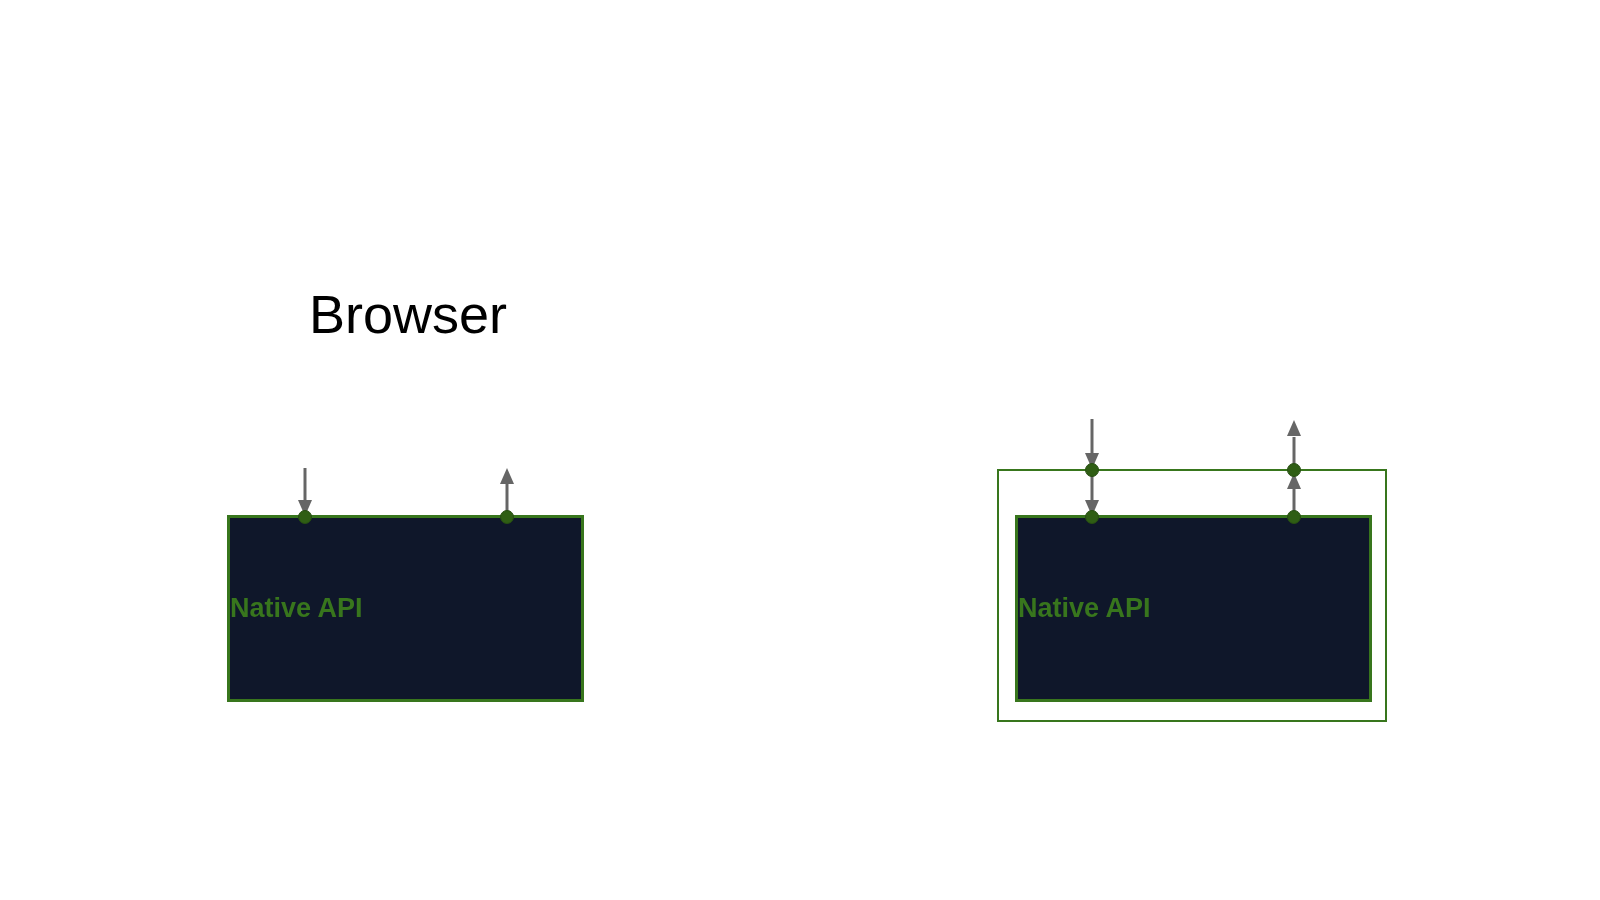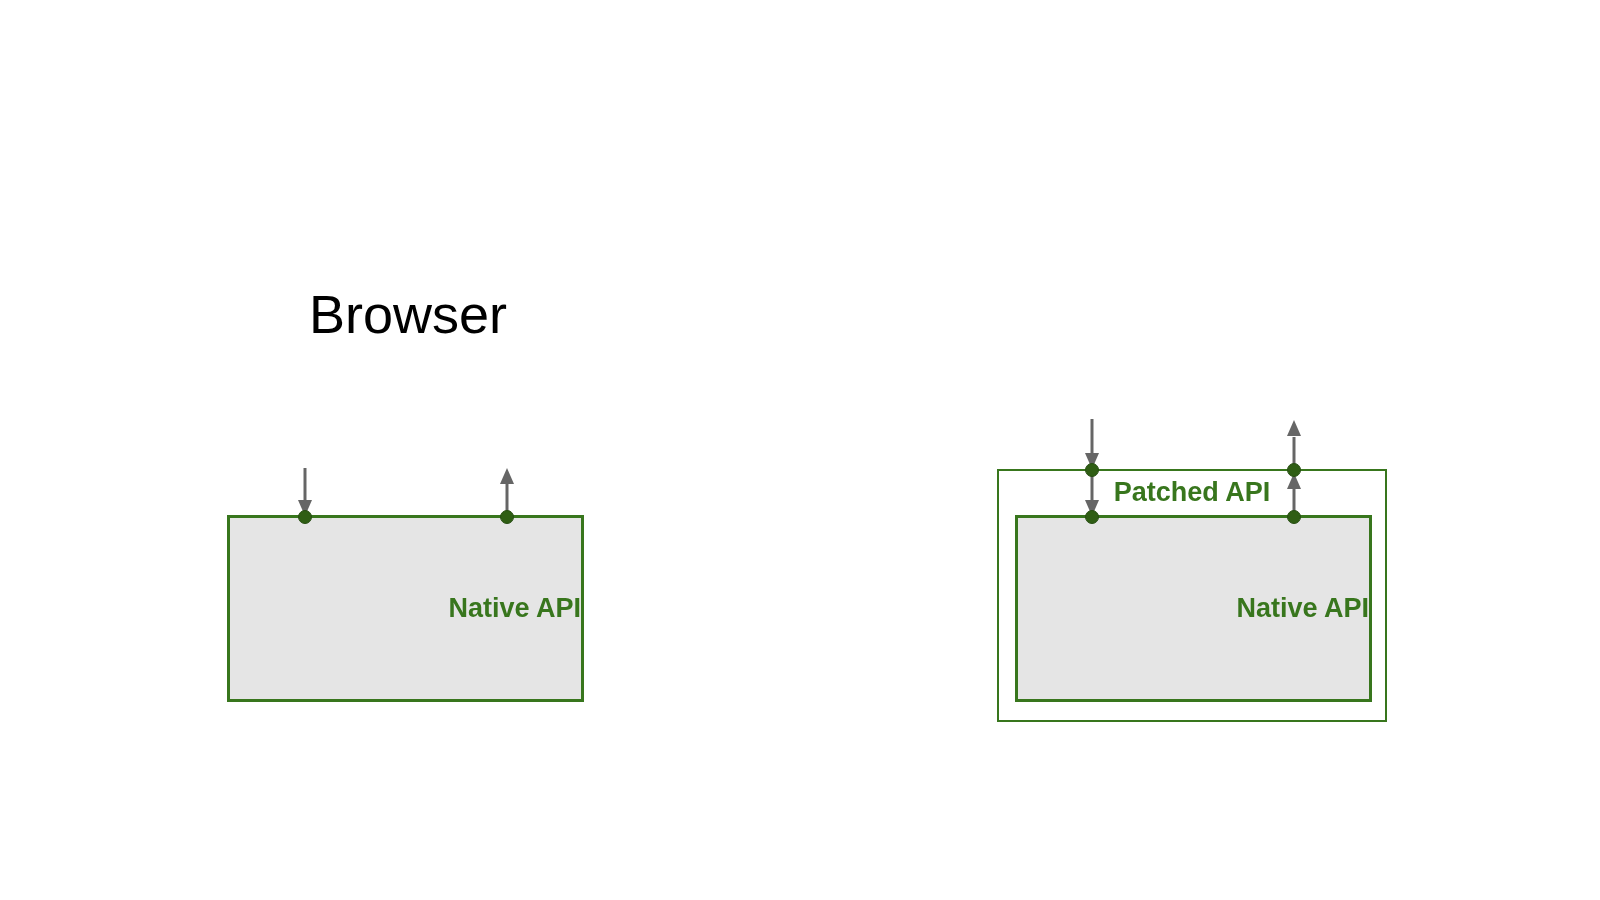--- a/index.html
+++ b/index.html
@@ -26,25 +26,25 @@
     text-align: center;
     white-space: nowrap;
   }
   .panel-title.left  { left: 128px; }
   .panel-title.right { left: 913px; }
 
   .native-box {
     position: absolute;
     width: 357px; height: 187px;
     box-sizing: border-box;
-    background: #e5e5e5;
+    background: #0f172a;
     border: 3px solid #38761d;
     display: flex;
     align-items: center;
-    justify-content: flex-end;
+    justify-content: flex-start;
   }
   .native-box.left-box  { left: 227px;  top: 515px; }
   .native-box.right-box { left: 1015px; top: 515px; }
 
   .outer-box {
     position: absolute;
     left: 997px; top: 469px;
     width: 390px; height: 253px;
     box-sizing: border-box;
     background: #ffffff;
@@ -81,21 +81,20 @@
 
   <div class="panel-title left">Browser</div>
 
 
   <div class="native-box left-box">
     <span class="green-label">Native API</span>
   </div>
 
   <div class="outer-box"></div>
 
-  <div class="green-label patched-label">Patched API</div>
 
   <div class="native-box right-box">
     <span class="green-label">Native API</span>
   </div>
 
   <svg class="arrow-layer" viewBox="0 0 1600 900">
 
     <g>
       <line class="arrow-line" x1="305" y1="468" x2="305" y2="502"></line>
       <polygon class="arrow-head" points="298,500 312,500 305,516"></polygon>

